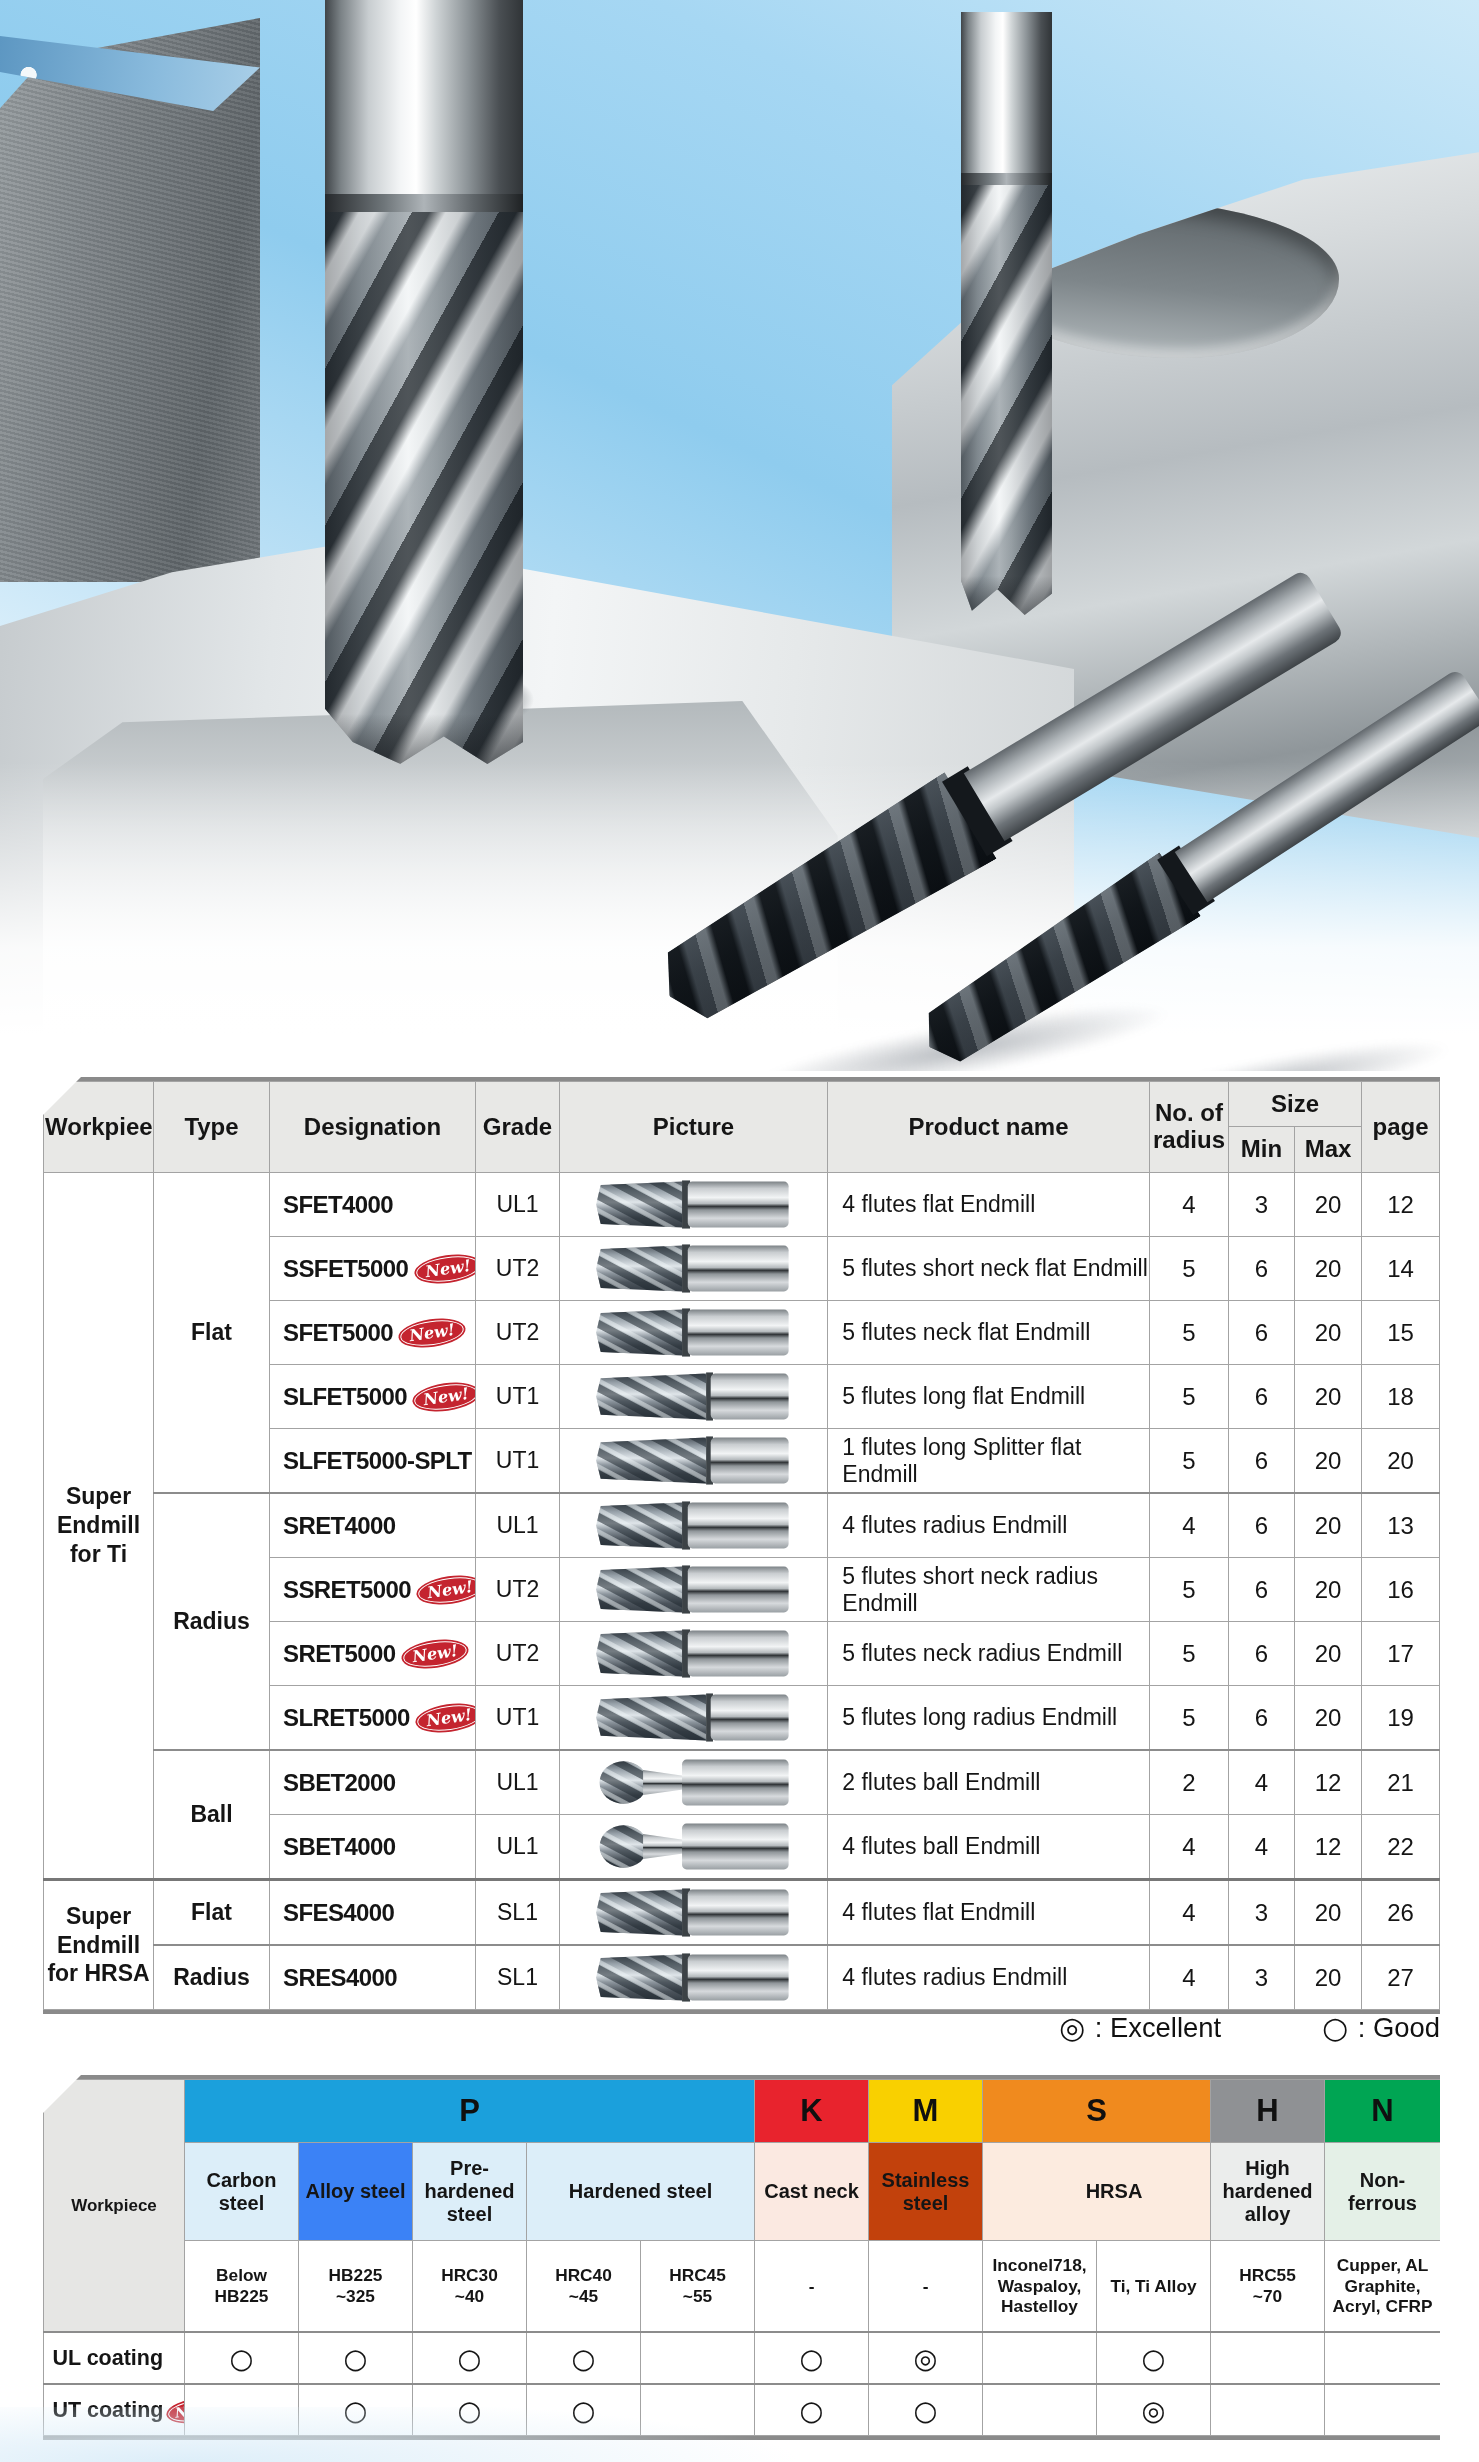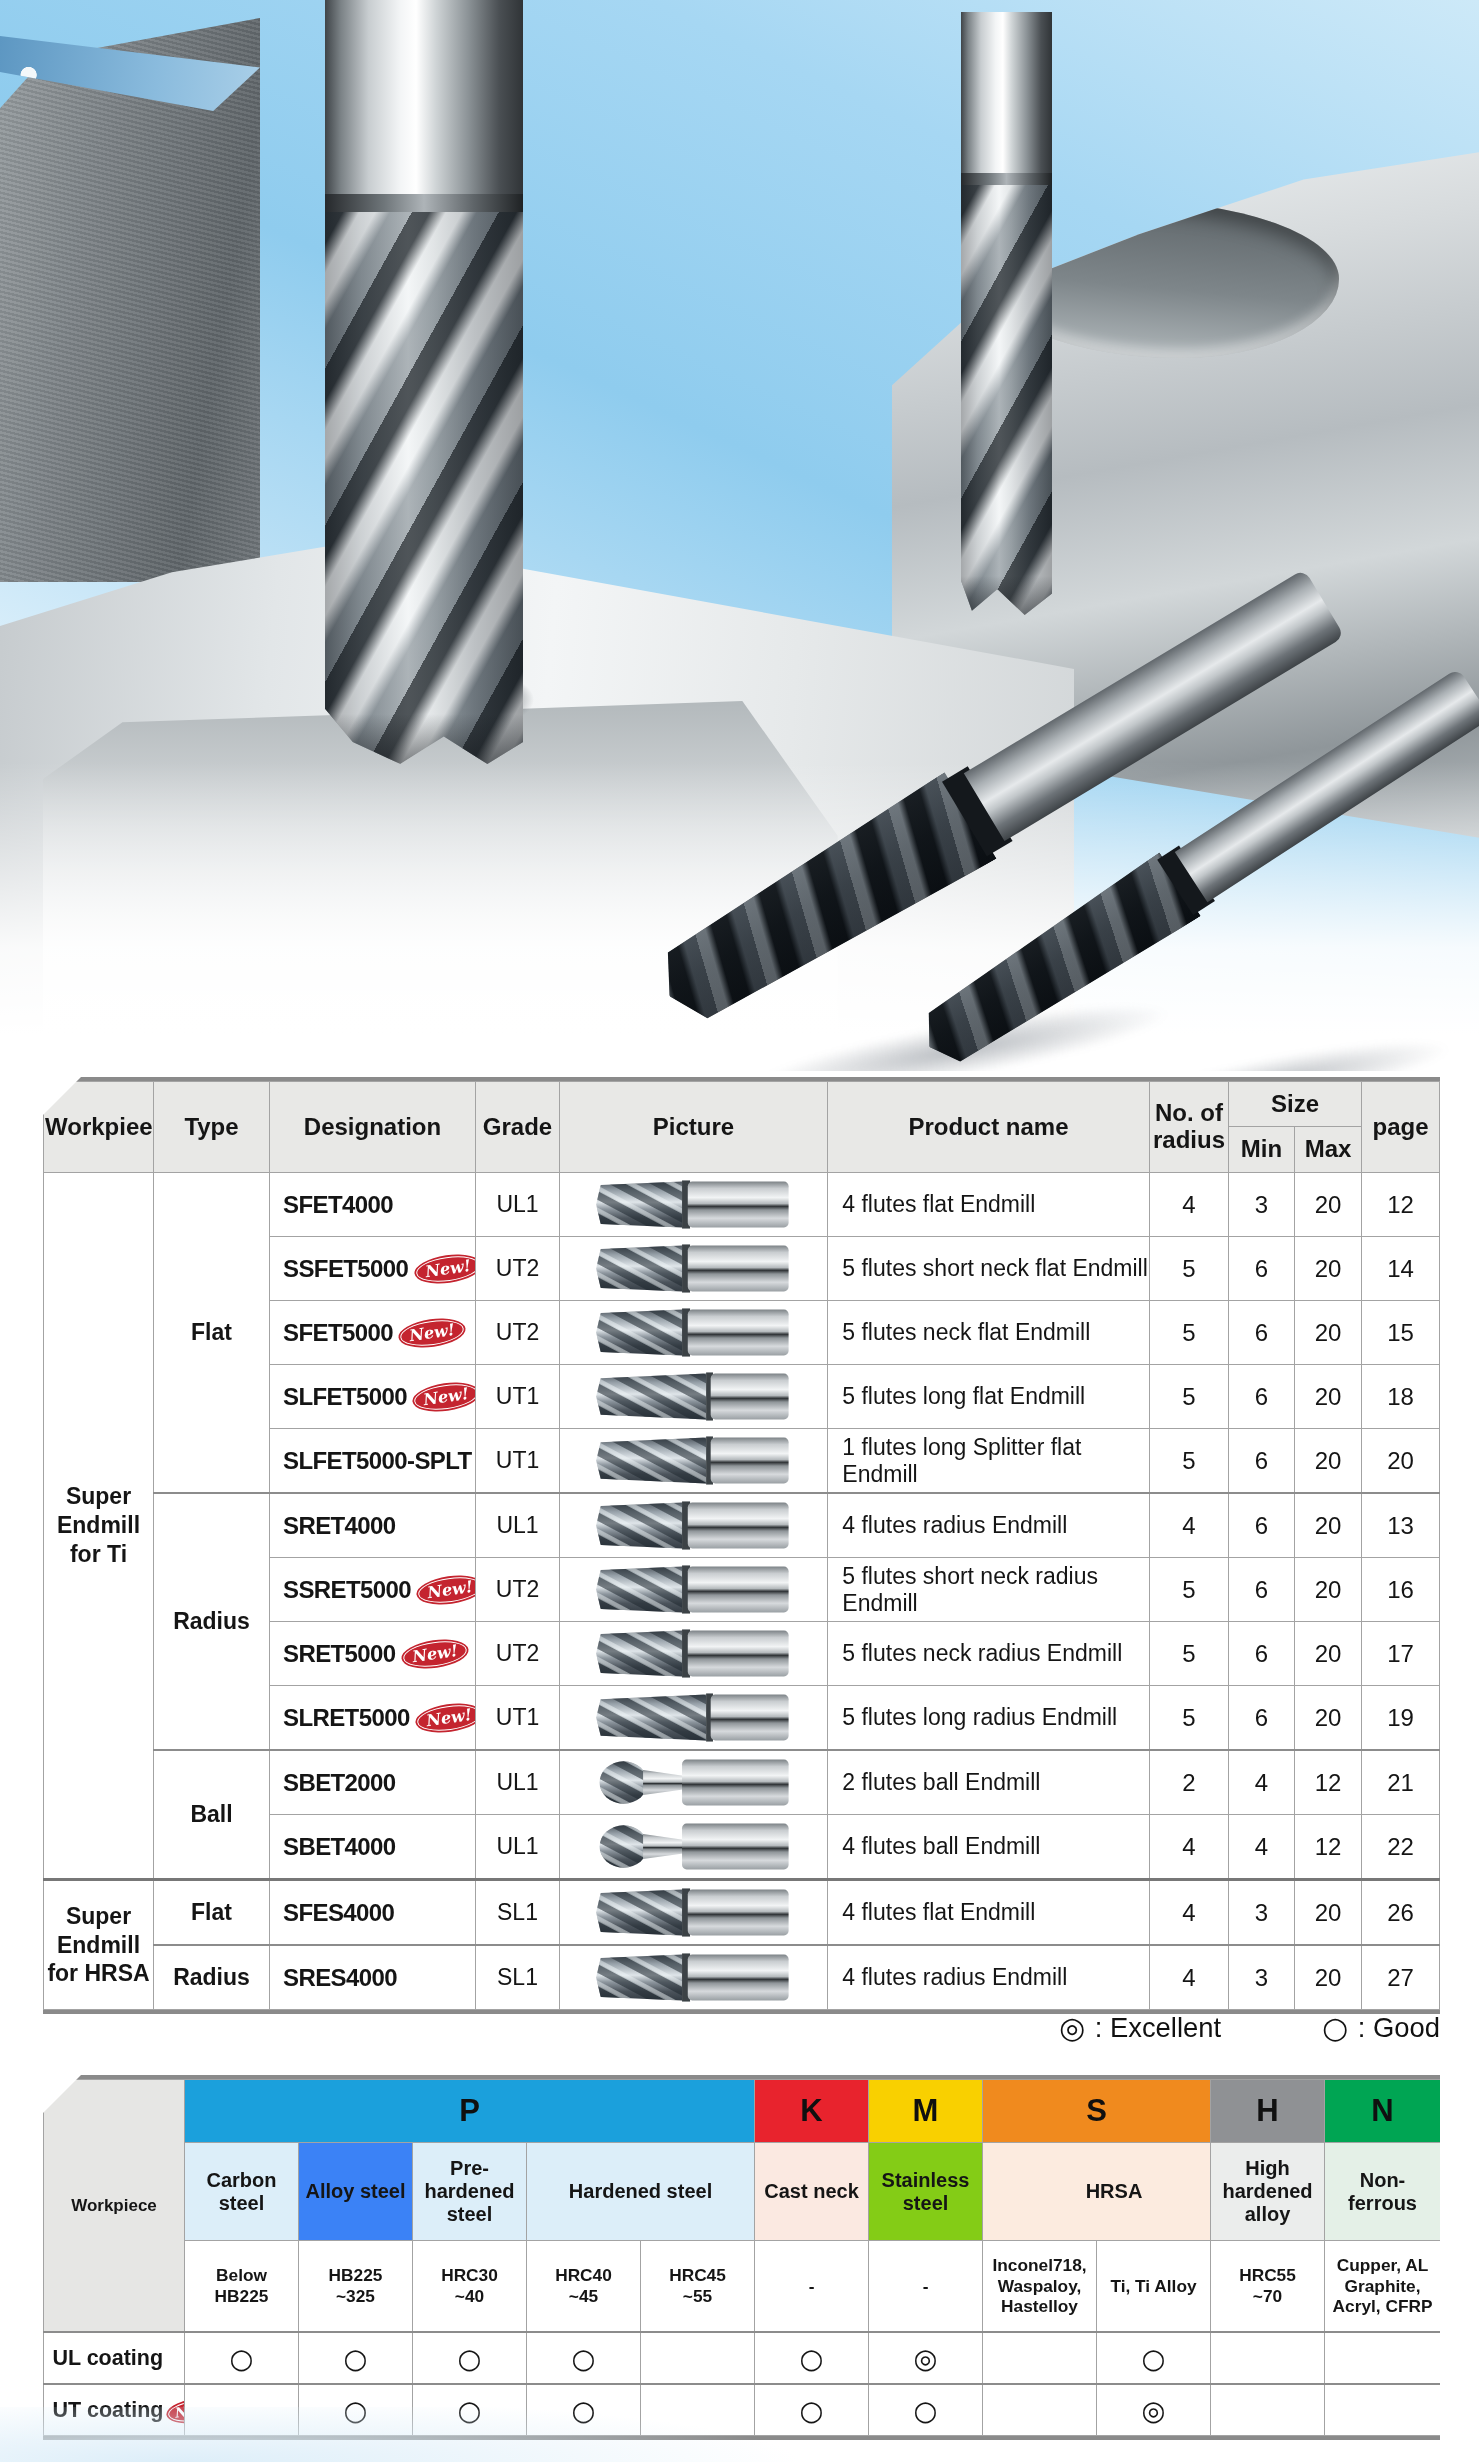--- a/index.html
+++ b/index.html
@@ -454,21 +454,21 @@
         </tr>
         <tr>
           <td class="mat" style="background-color: rgb(220, 238, 249);">Carbon
 steel</td>
           <td class="mat" style="background-color: #3b82f6; margin-left: 32px;">Alloy steel</td>
           <td class="mat" style="background-color: rgb(220, 238, 249);">Pre-
 hardened
 steel</td>
           <td class="mat" colspan="2" style="background-color: rgb(220, 238, 249);">Hardened steel</td>
           <td class="mat" style="background-color: rgb(251, 233, 225);">Cast neck</td>
-          <td class="mat" style="background-color: #84cc16; margin-left: 45px;">Stainless
+          <td class="mat" style="background-color: #c2410c; margin-left: 45px;">Stainless
 steel</td>
           <td class="mat" colspan="2" style="background-color: rgb(252, 235, 223); padding-left: 36px;">HRSA</td>
           <td class="mat" style="background-color: rgb(235, 237, 236);">High
 hardened
 alloy</td>
           <td class="mat" style="background-color: rgb(228, 240, 231);">Non-
 ferrous</td>
         </tr>
         <tr>
           <td class="hard">Below

